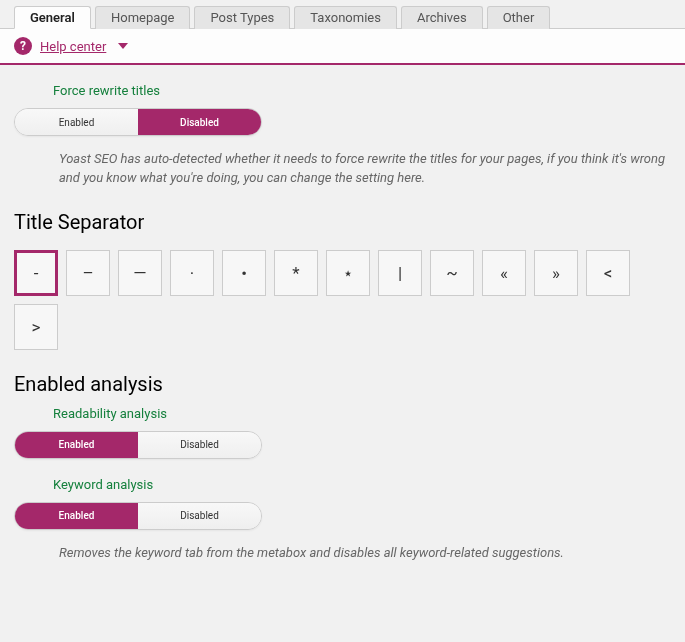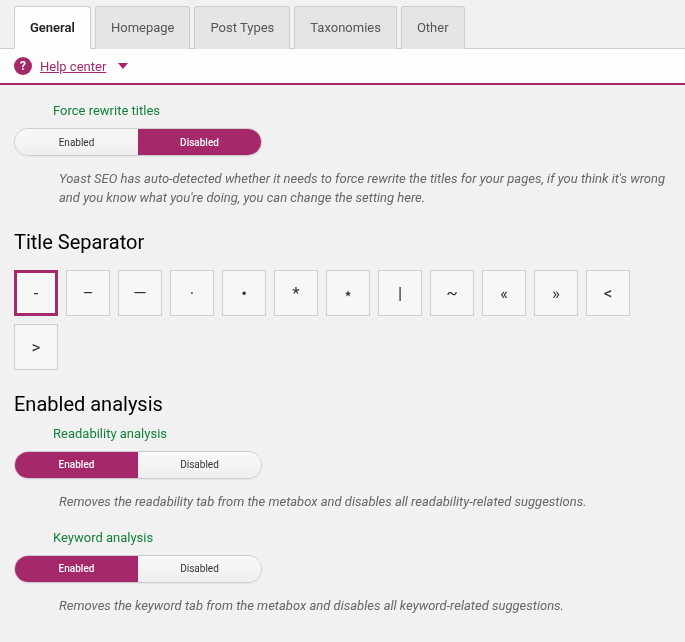--- a/index.html
+++ b/index.html
@@ -11,21 +11,21 @@
     background: #f1f1f1;
     color: #222;
     width: 685px;
   }
   .tabs {
     display: flex;
     padding: 5px 14px 0 14px;
     border-bottom: 1px solid #ccc;
   }
   .tab {
-    padding: 13px 15px;
+    padding: 3px 15px;
     background: #e5e5e5;
     border: 1px solid #ccc;
     border-bottom: none;
     margin-right: 4px;
     color: #555;
     cursor: pointer;
     border-radius: 3px 3px 0 0;
     position: relative;
     top: 1px;
   }
@@ -94,20 +94,21 @@
   .block { margin-bottom: 6px; }
 </style>
 </head>
 <body>
 
 <div class="tabs">
   <div class="tab active">General</div>
   <div class="tab">Homepage</div>
   <div class="tab">Post Types</div>
   <div class="tab">Taxonomies</div>
+  <div class="tab">Archives</div>
   <div class="tab">Other</div>
 </div>
 
 <div class="help-row">
   <span class="help-icon">?</span>
   <span class="help-link">Help center</span>
   <span class="triangle"></span>
 </div>
 
 <div class="content">
@@ -139,21 +140,20 @@
   </div>
 
   <h2 class="section">Enabled analysis</h2>
 
   <div class="block">
     <div class="label-small">Readability analysis</div>
     <div class="toggle">
       <div class="tog-half active">Enabled</div>
       <div class="tog-half inactive">Disabled</div>
     </div>
-    <div class="hint">Removes the readability tab from the metabox and disables all readability-related suggestions.</div>
   </div>
 
   <div class="block" style="margin-top:18px;">
     <div class="label-small">Keyword analysis</div>
     <div class="toggle">
       <div class="tog-half active">Enabled</div>
       <div class="tog-half inactive">Disabled</div>
     </div>
     <div class="hint">Removes the keyword tab from the metabox and disables all keyword-related suggestions.</div>
   </div>

